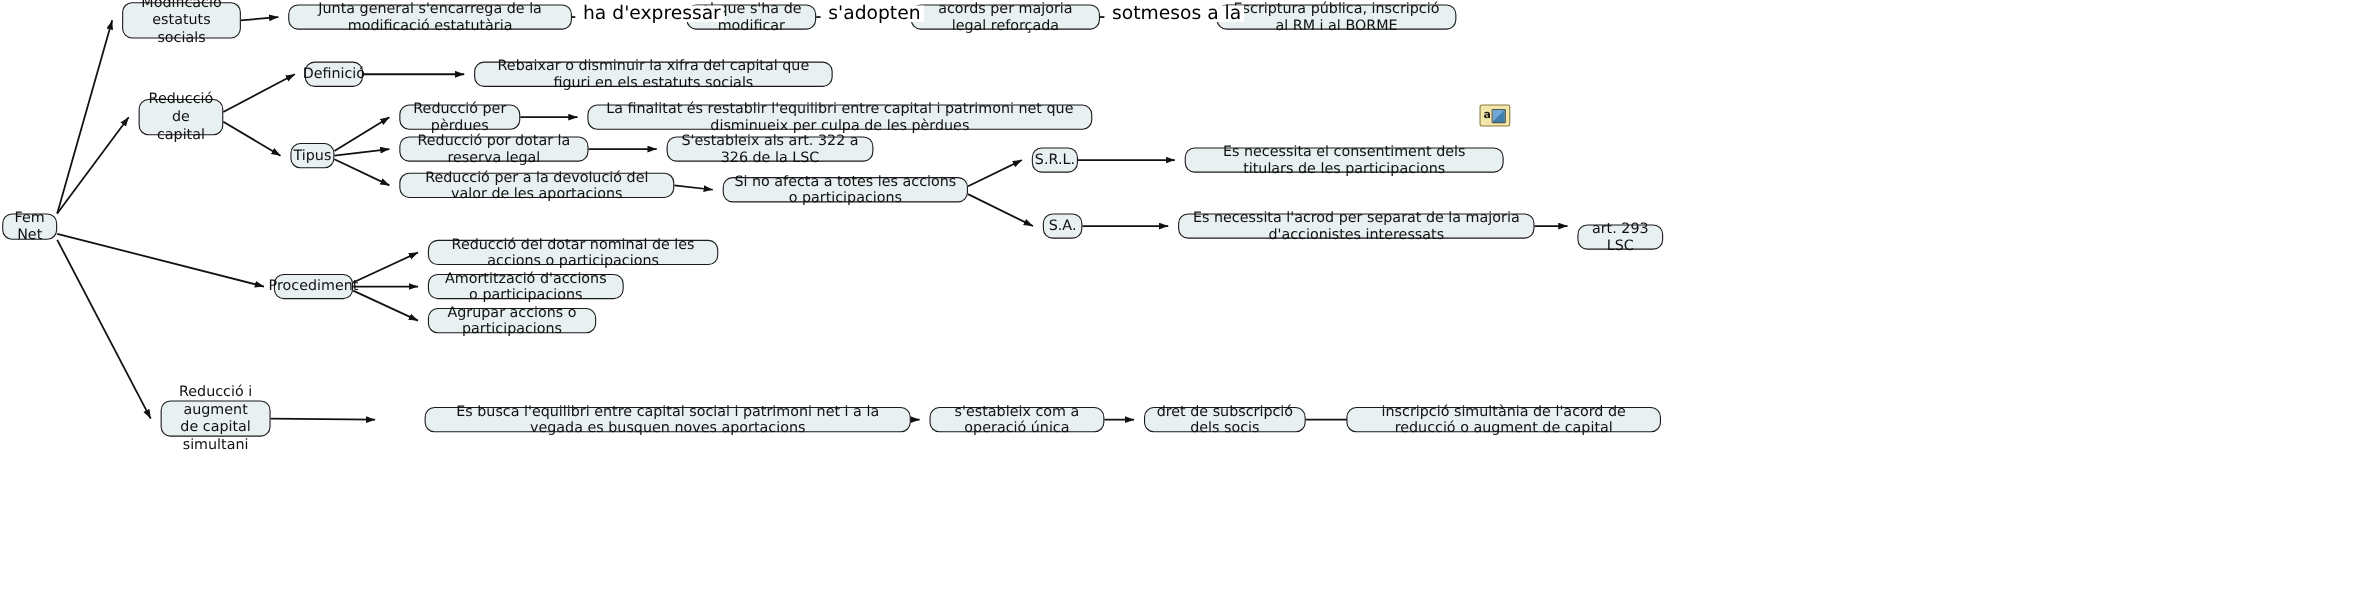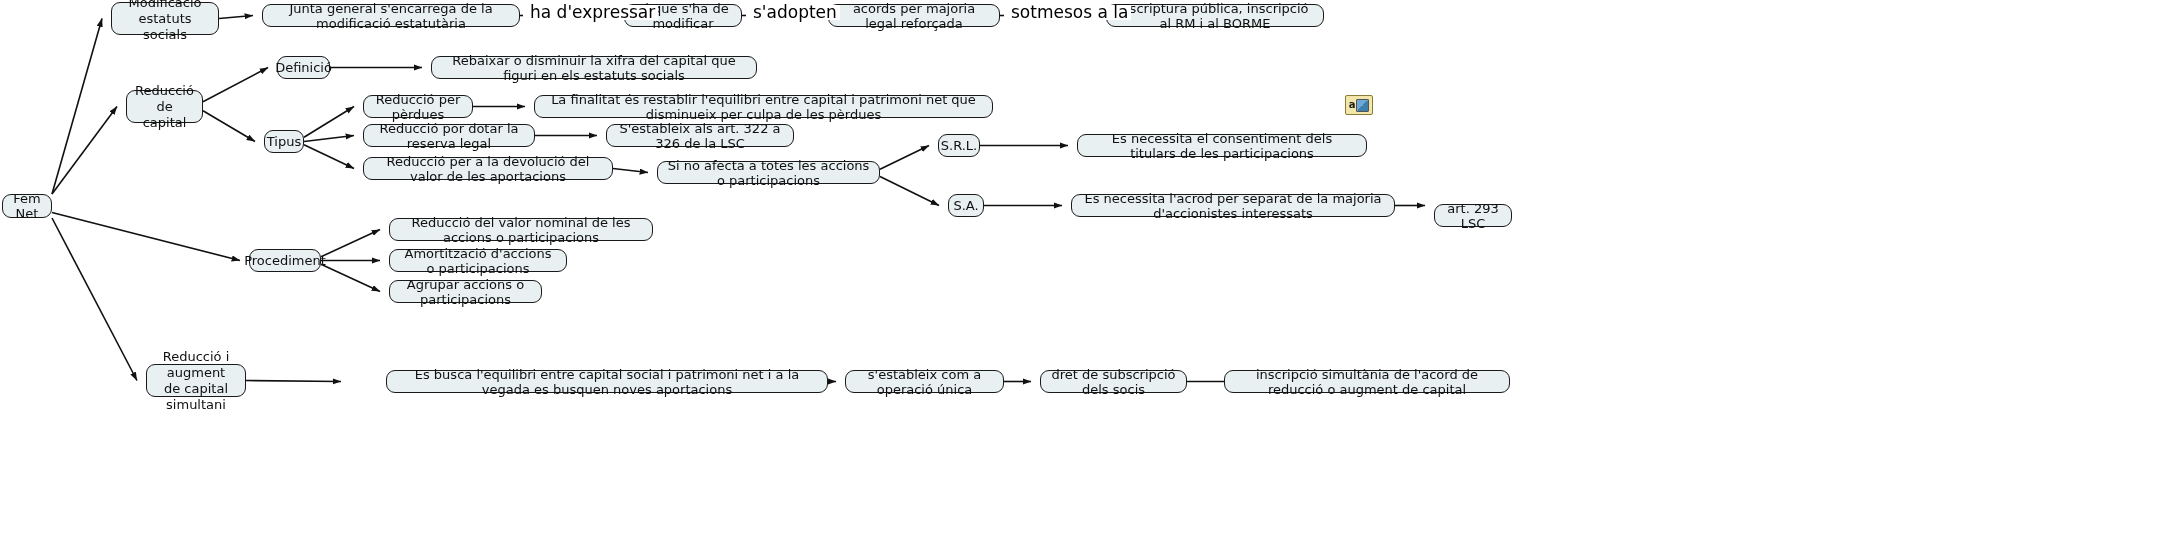--- a/index.html
+++ b/index.html
@@ -143,21 +143,21 @@
       <div class="node" style="left: 363px; top: 124px; width: 172px; height: 23px;">Reducció por dotar la reserva legal</div>
       <div class="node" style="left: 606px; top: 124px; width: 188px; height: 23px;">S'estableix als art. 322 a 326 de la LSC</div>
       <div class="node" style="left: 363px; top: 157px; width: 250px; height: 23px;">Reducció per a la devolució del valor de les aportacions</div>
       <div class="node" style="left: 657px; top: 161px; width: 223px; height: 23px;">Si no afecta a totes les accions o participacions</div>
       <div class="node" style="left: 938px; top: 134px; width: 42px; height: 23px;">S.R.L.</div>
       <div class="node" style="left: 1077px; top: 134px; width: 290px; height: 23px;">Es necessita el consentiment dels titulars de les participacions</div>
       <div class="node" style="left: 948px; top: 194px; width: 36px; height: 23px;">S.A.</div>
       <div class="node" style="left: 1071px; top: 194px; width: 324px; height: 23px;">Es necessita l'acrod per separat de la majoria d'accionistes interessats</div>
       <div class="node" style="left: 1434px; top: 204px; width: 78px; height: 23px;">art. 293 LSC</div>
       <div class="node" style="left: 249px; top: 249px; width: 72px; height: 23px;">Procediment</div>
-      <div class="node" style="left: 389px; top: 218px; width: 264px; height: 23px;">Reducció del valor nominal de les accions o participacions</div>
+      <div class="node" style="left: 389px; top: 218px; width: 264px; height: 23px;">Reducció del dotar nominal de les accions o participacions</div>
       <div class="node" style="left: 389px; top: 249px; width: 178px; height: 23px;">Amortització d'accions o participacions</div>
       <div class="node" style="left: 389px; top: 280px; width: 153px; height: 23px;">Agrupar accions o participacions</div>
       <div class="node two-line" style="left: 146px; top: 364px; width: 100px; height: 33px;">Reducció i augment
 de capital simultani</div>
       <div class="node" style="left: 350px; top: 370px; width: 442px; height: 23px; margin-left: 36px;">Es busca l'equilibri entre capital social i patrimoni net i a la vegada es busquen noves aportacions</div>
       <div class="node" style="left: 845px; top: 370px; width: 159px; height: 23px;">s'estableix com a operació única</div>
       <div class="node" style="left: 1040px; top: 370px; width: 147px; height: 23px;">dret de subscripció dels socis</div>
       <div class="node" style="left: 1224px; top: 370px; width: 286px; height: 23px;">inscripció simultània de l'acord de reducció o augment de capital</div>
     </div>
   <div id="labels-layer">

